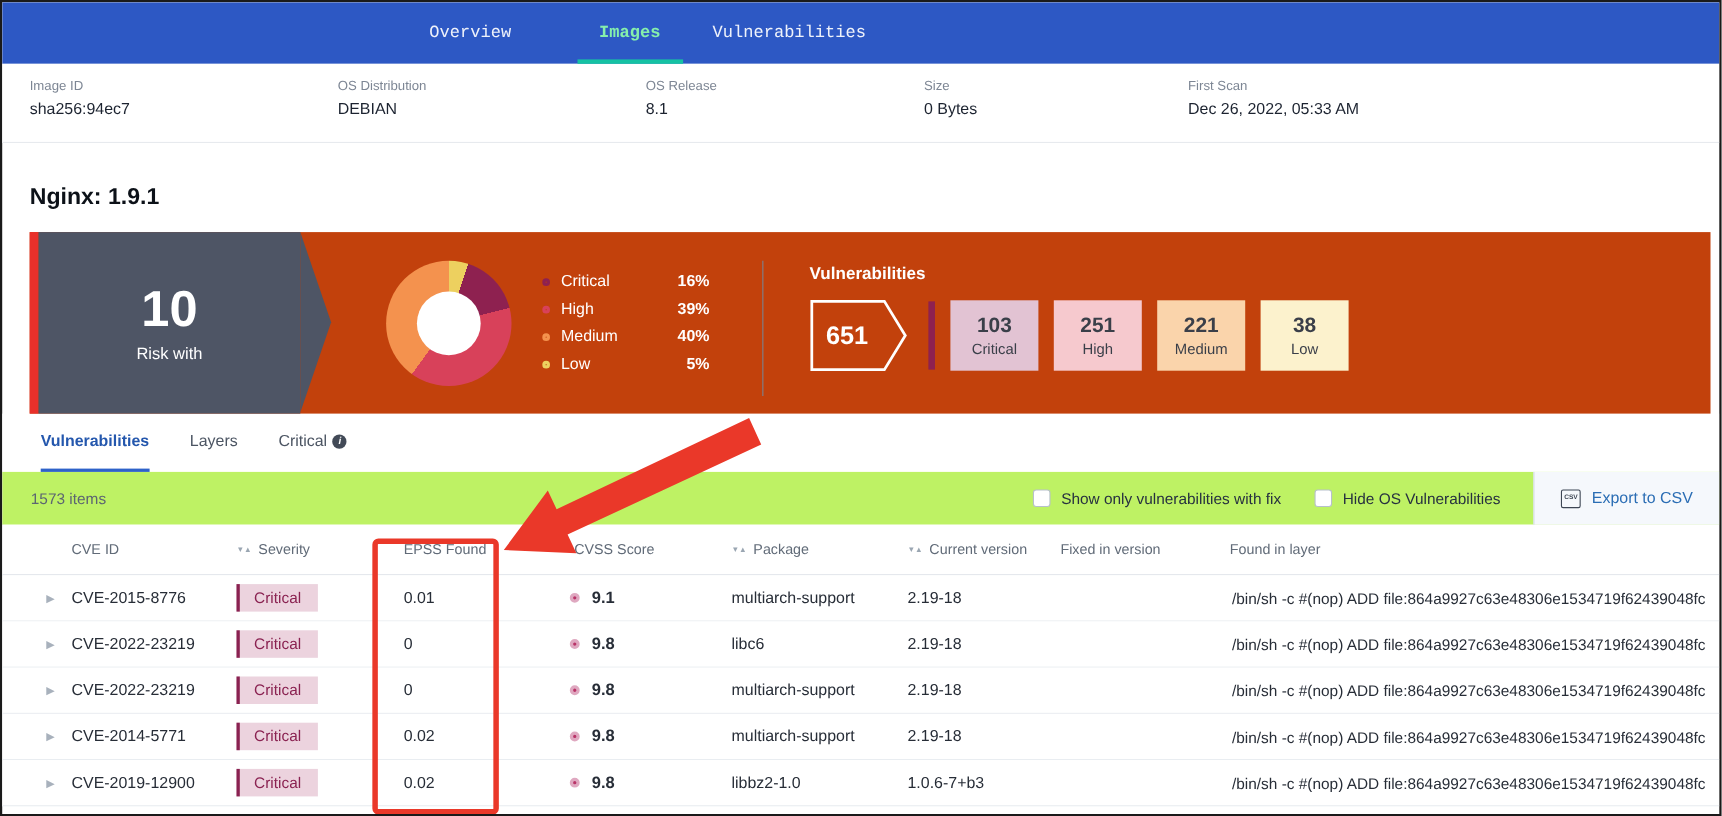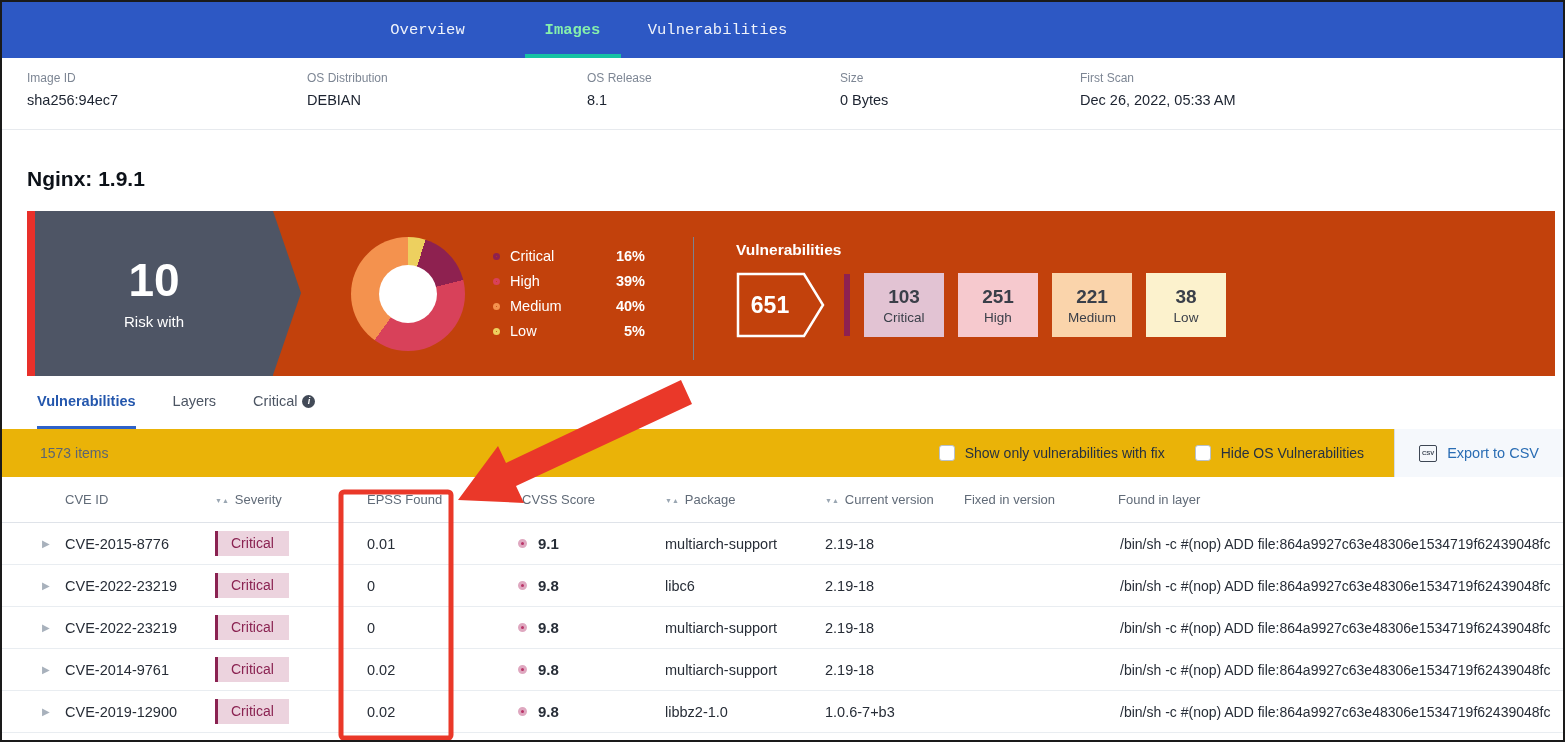--- a/index.html
+++ b/index.html
@@ -70,21 +70,21 @@
   
   .detail-tabs { display:flex; align-items:stretch; height:53px; padding-left:35px; gap:37px; background:#fff; }
   .dtab { display:flex; align-items:center; font-size:14.5px; color:#4c5563; cursor:pointer; border-bottom:3px solid transparent; }
   .dtab.active { color:#2457ad; font-weight:700; border-bottom-color:#2e62c9; }
   .info-icon {
     display:inline-flex; align-items:center; justify-content:center;
     width:13px; height:13px; border-radius:50%; background:#424a57; color:#fff;
     font-size:9px; font-style:italic; font-weight:700; margin-left:5px;
   }
   
-  .toolbar { height:48px; background:#eab308; display:flex; align-items:center; padding-left:38px; }
+  .toolbar { height:48px; background:#bef264; display:flex; align-items:center; padding-left:26px; }
   .items-count { font-size:14px; color:#5c6572; }
   .toolbar-right { margin-left:auto; display:flex; align-items:center; height:100%; }
   .chk-group { display:flex; align-items:center; margin-right:30px; cursor:pointer; }
   .checkbox { width:16px; height:16px; border:1.5px solid #b7c0cb; border-radius:3px; background:#fff; }
   .chk-label { font-size:14px; color:#273140; margin-left:10px; }
   .export-btn {
     display:flex; align-items:center; gap:10px; height:100%; padding:0 24px;
     background:#f5f8fc; border-left:1px solid #d6dce5; color:#2a6db4; font-size:14.5px; cursor:pointer;
   }
   .csv-icon {
@@ -312,21 +312,21 @@
         <span>9.8</span>
       </div>
     <div>multiarch-support</div>
     <div>2.19-18</div>
     <div></div>
     <div class="cell-layer">/bin/sh -c #(nop) ADD file:864a9927c63e48306e1534719f62439048fc</div>
   </div>
 
   <div class="grid-row trow">
     <div class="cell-expand">▶</div>
-    <div class="cell-cve">CVE-2014-9761</div>
+    <div class="cell-cve">CVE-2014-5771</div>
     <div class="cell-sev"><span class="sev-badge" style="background: rgb(236, 211, 222); color: rgb(138, 34, 81); border-left-color: rgb(138, 34, 81);">Critical</span></div>
     <div class="cell-epss">0.02</div>
     <div class="cell-cvss">
         <span class="cvss-dot" style="background: rgb(185, 52, 104); border-color: rgb(223, 168, 192);"></span>
         <span>9.8</span>
       </div>
     <div>multiarch-support</div>
     <div>2.19-18</div>
     <div></div>
     <div class="cell-layer">/bin/sh -c #(nop) ADD file:864a9927c63e48306e1534719f62439048fc</div>

